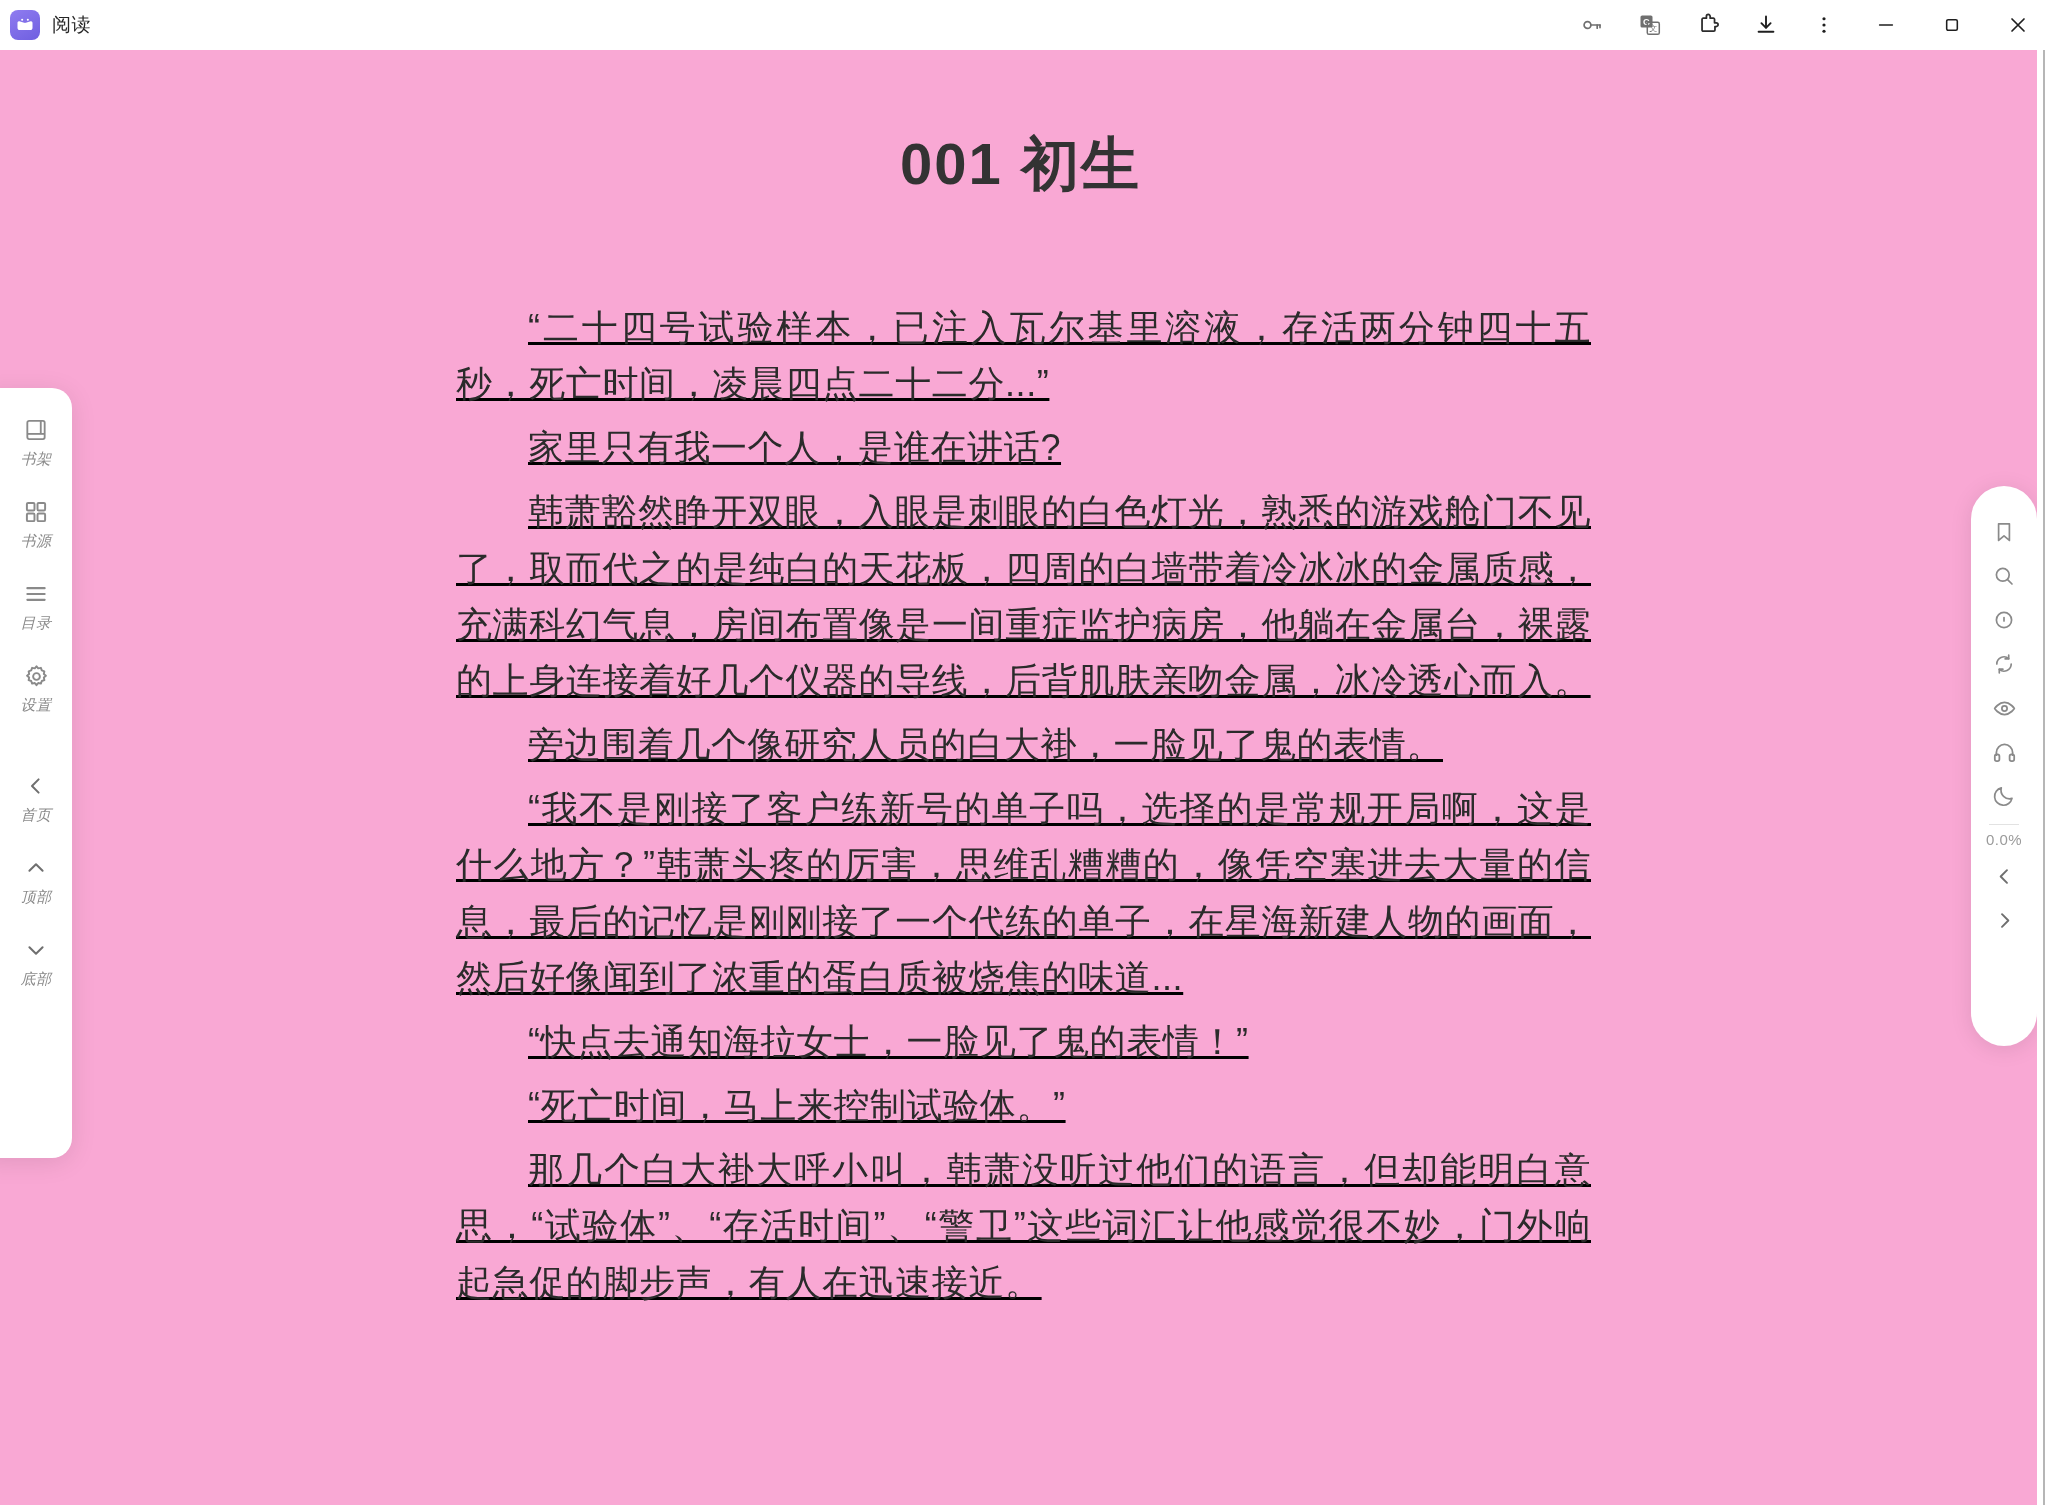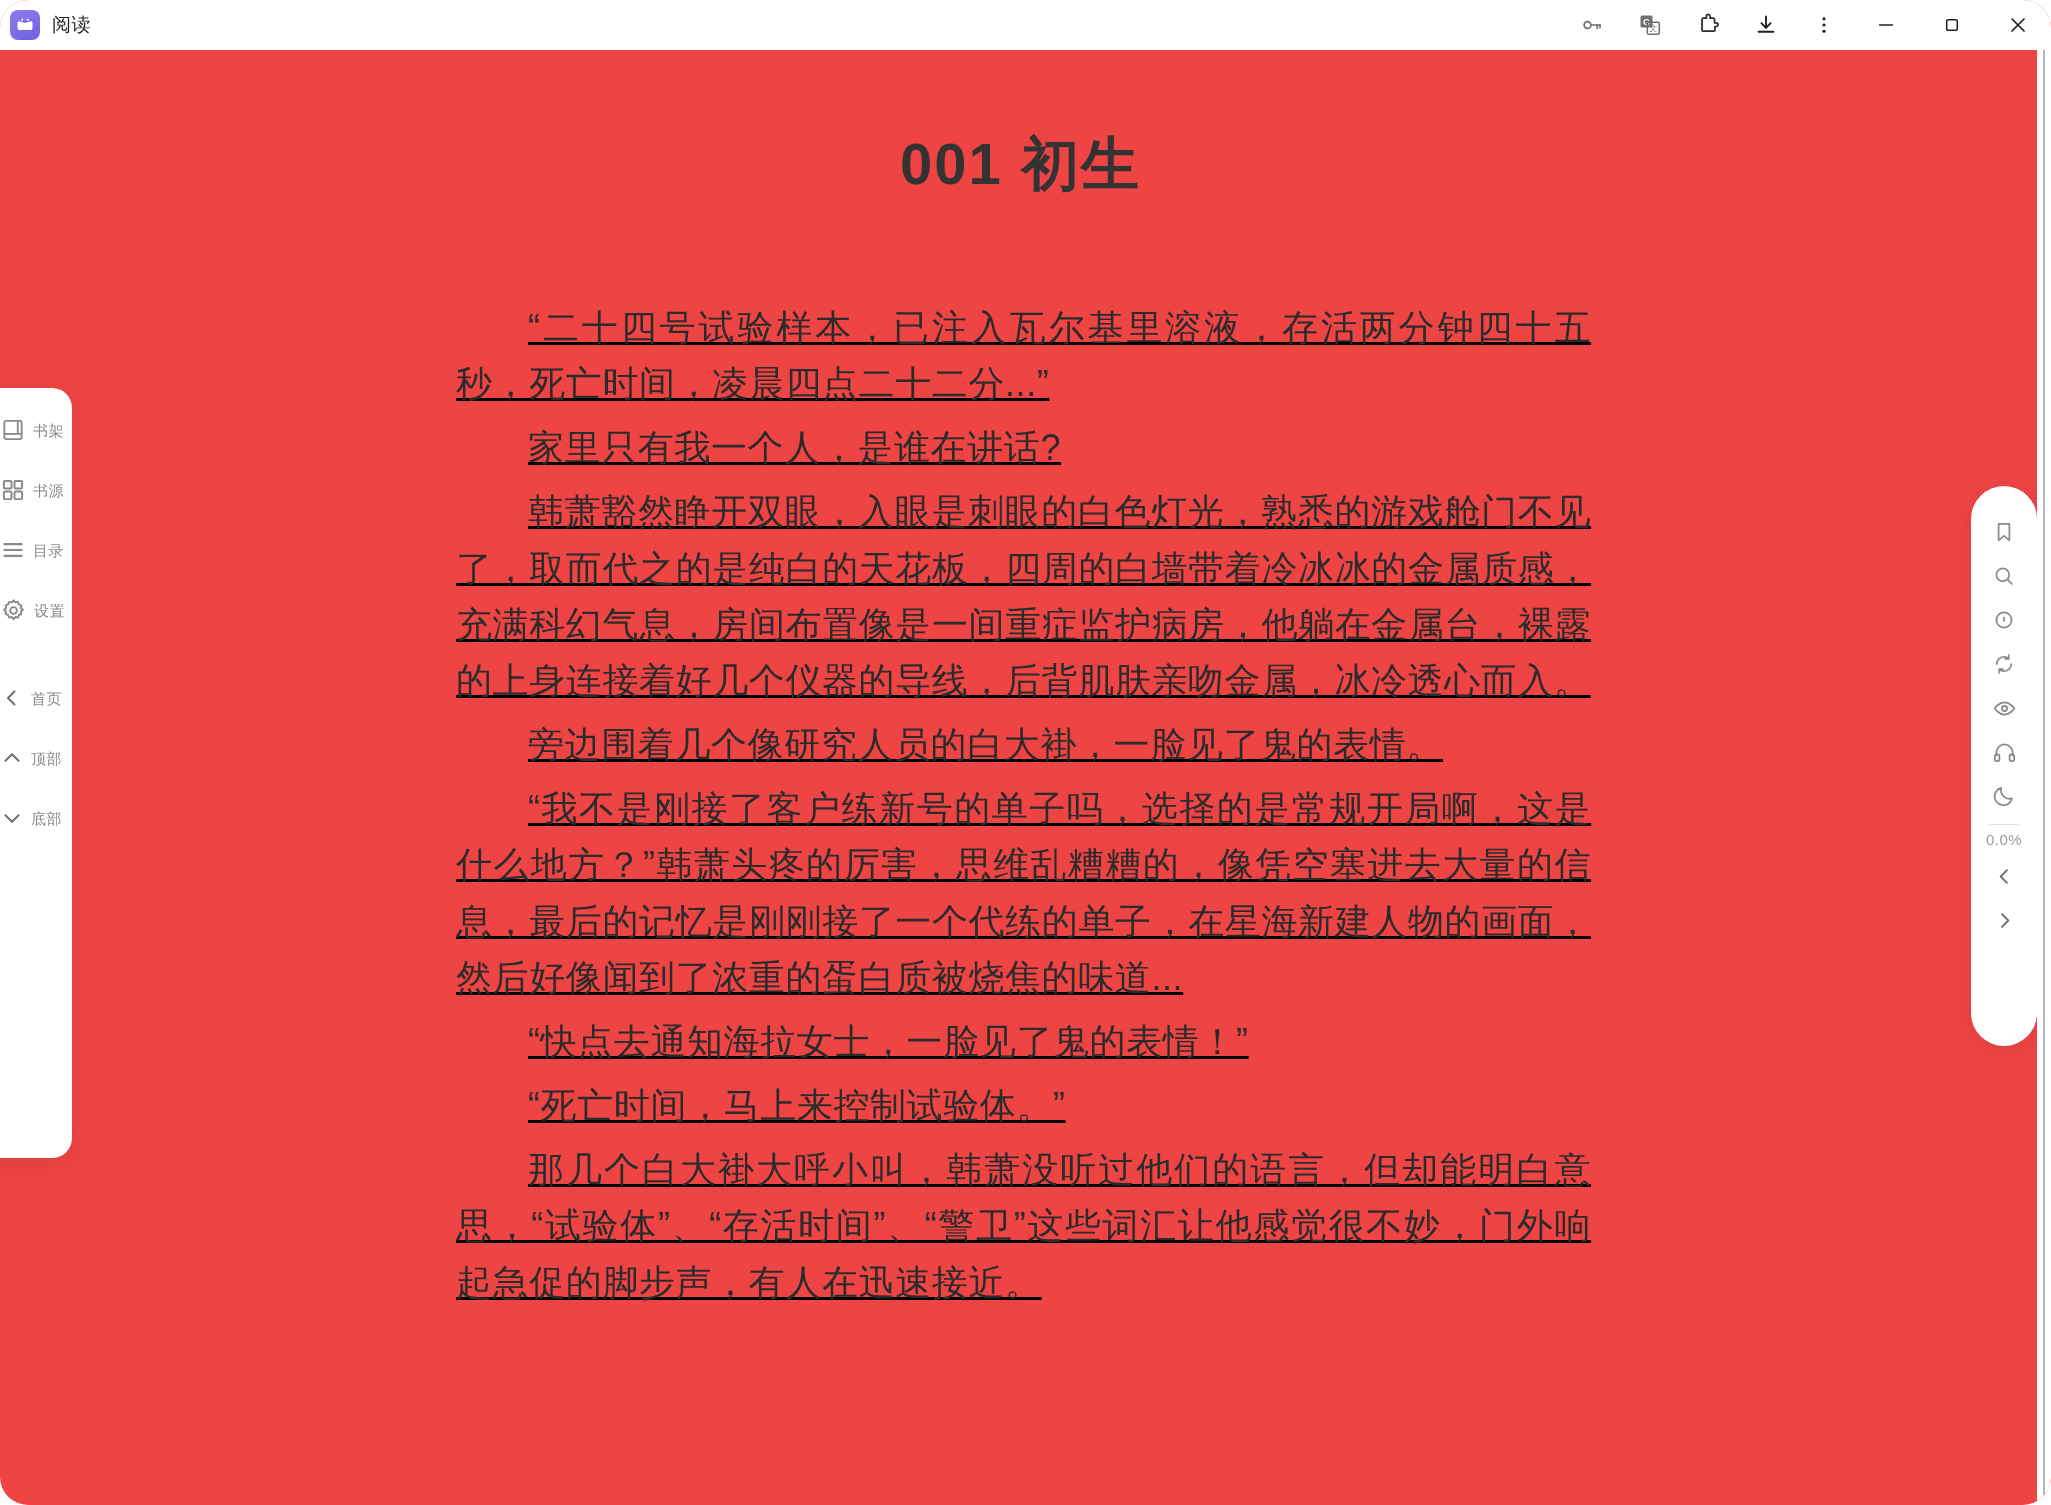--- a/index.html
+++ b/index.html
@@ -9,23 +9,22 @@
     height: 1505px;
     overflow: hidden;
     background: #ffffff;
     font-family: "Liberation Sans", "DejaVu Sans", sans-serif;
   }
 
   #app {
     position: relative;
     width: 2051px;
     height: 1505px;
-    background: #ef4444;
+    background: #f9a8d4;
     overflow: hidden;
-    border-radius: 28px;
   }
 
   
   .titlebar {
     position: absolute;
     top: 0; left: 0;
     width: 2051px;
     height: 50px;
     background: #ffffff;
     display: flex;
@@ -96,25 +95,26 @@
     z-index: 30;
     display: flex;
     flex-direction: column;
     align-items: flex-end;
     padding: 28px 0 22px 0;
   }
 
   .dock-item {
     width: 72px;
     display: flex;
-    flex-direction: row;
+    flex-direction: column;
     align-items: center;
     gap: 7px;
     cursor: default;
     color: #8a8a8a;
+    font-style: italic;
   }
 
   .dock-item .dock-ic {
     height: 28px;
     display: flex;
     align-items: center;
     justify-content: center;
   }
 
   .dock-label {

